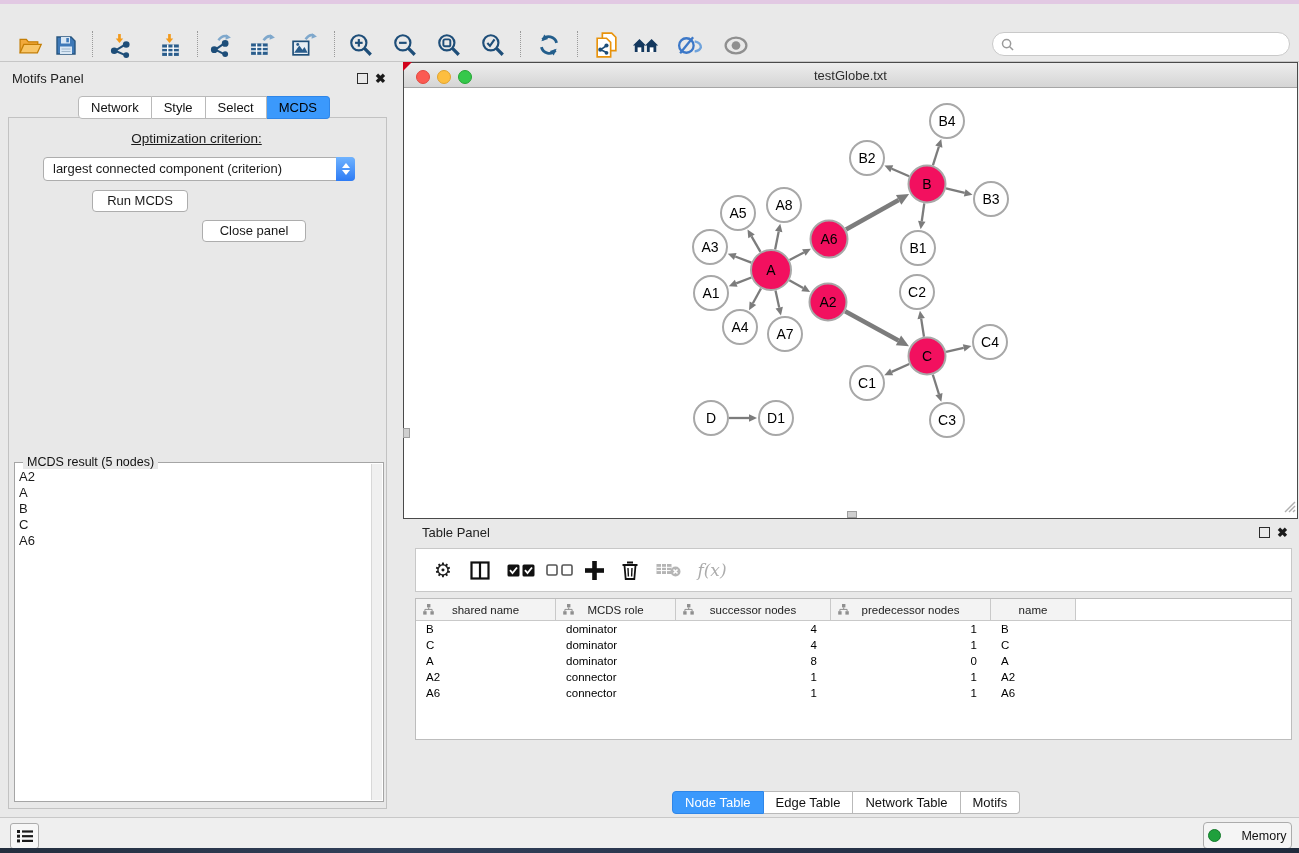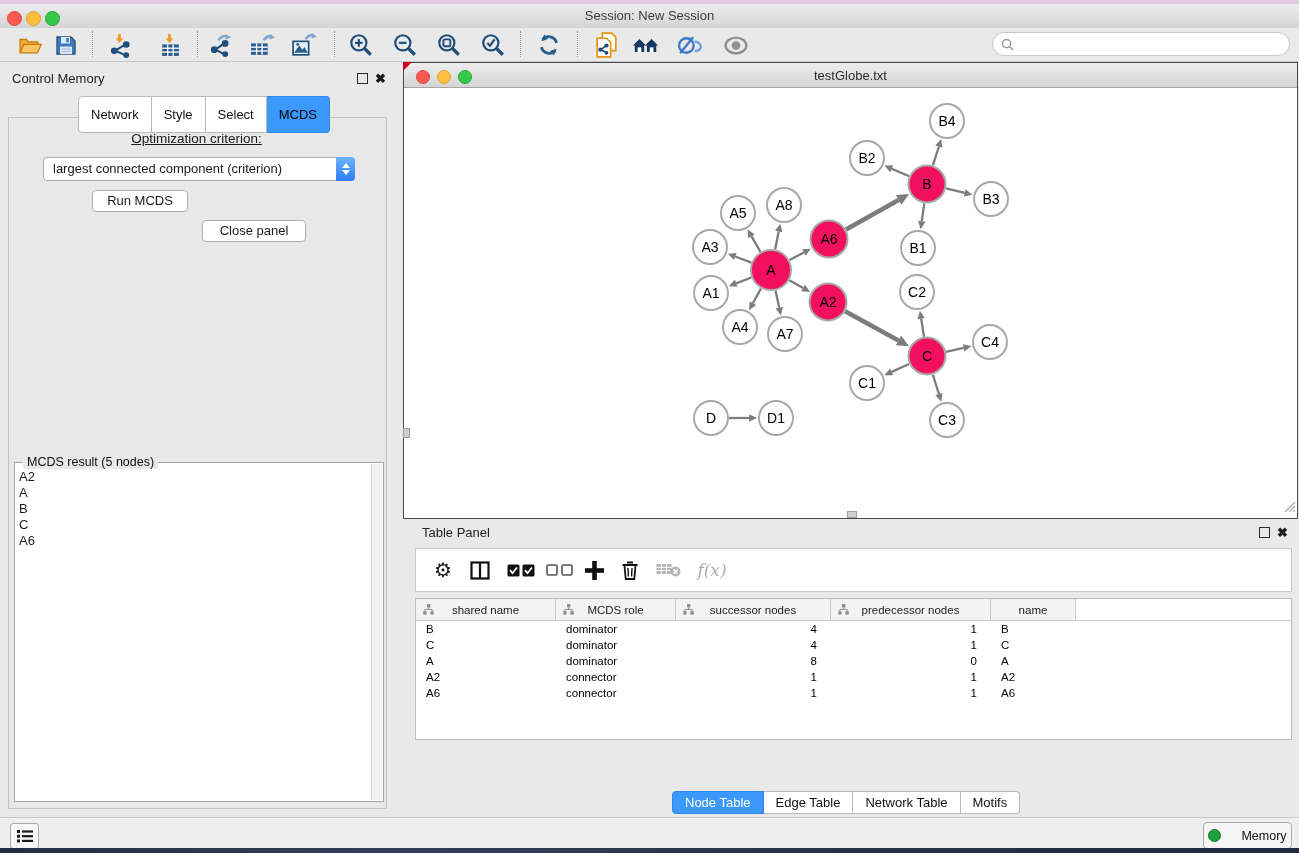--- a/index.html
+++ b/index.html
@@ -27,21 +27,21 @@
   .searchbox input{border:none;outline:none;background:transparent;flex:1;font-size:12px;
                    font-family:"Liberation Sans",sans-serif;padding:0 8px 0 4px;}
   
   .cp-title,.tp-title{position:absolute;font-size:13px;color:#222;}
   .panel-float{position:absolute;width:9px;height:9px;border:1.6px solid #2b2b2b;background:transparent;}
   .panel-close{position:absolute;font-size:13px;font-weight:bold;color:#1a1a1a;line-height:12px;}
   .cp-box{position:absolute;left:8px;top:117px;width:377px;height:690px;background:#E8E8E8;
           border:1px solid #C2C2C2;}
   .cp-tabs{position:absolute;left:78px;top:96px;height:21px;display:flex;z-index:3;}
   .cp-tab{height:21px;line-height:21px;background:#fff;border:1px solid #B9B9B9;border-left:none;
-          font-size:13px;text-align:center;padding:7px 12px;color:#111;}
+          font-size:13px;text-align:center;padding:0 12px;color:#111;}
   .cp-tab:first-child{border-left:1px solid #B9B9B9;border-radius:4px 0 0 4px;}
   .cp-tab:last-child{border-radius:0 4px 4px 0;}
   .cp-tab.active{background:#3B99FC;border-color:#2F86E8;color:#000000;text-align:right;}
   .opt-label{position:absolute;left:8px;top:131px;width:377px;text-align:center;font-size:13.5px;text-decoration:underline;}
   .dropdown{position:absolute;left:43px;top:157px;width:312px;height:24px;background:#fff;
             border:1px solid #ADADAD;border-radius:4px;box-sizing:border-box;}
   .dropdown .dd-text{position:absolute;left:9px;top:0;height:22px;line-height:22px;font-size:13px;}
   .dd-stepper{position:absolute;right:-1px;top:-1px;width:19px;height:24px;border-radius:0 4px 4px 0;
               background:linear-gradient(#6FB3FF,#2D7BF5);display:flex;flex-direction:column;
               align-items:center;justify-content:center;gap:2px;}
@@ -104,26 +104,20 @@
   .mem-dot{width:11px;height:11px;border-radius:50%;background:#1FA03C;border:1px solid #157A2B;}
   .desktop-bottom{position:absolute;left:0;top:848px;width:100%;height:5px;
                   background:linear-gradient(90deg,#232e3e,#31405a 30%,#27334a 60%,#1f2a3c);}
 </style>
 </head>
 <body>
 
 <div id="screen">
 
   <div class="desktop-top"></div>
-  <div class="titlebar">
-    <span class="tl red" style="left:7px;"></span>
-    <span class="tl yellow" style="left:26px;"></span>
-    <span class="tl green" style="left:45px;"></span>
-    <span class="title">Session: New Session</span>
-  </div>
 
   <div class="toolbar">
     <div class="tb-btn" style="left:16px;">
       <svg width="25" height="25" viewBox="0 0 24 24">
           <path d="M2 19 V6 h6 l2 2.5 h9 v3.5" fill="#F2A93B" stroke="#C47E05" stroke-width="1.2"></path>
           <path d="M2 19 L5.6 11 H22.3 L18.6 19 Z" fill="#F8C567" stroke="#C47E05" stroke-width="1.2"></path>
         </svg>
     </div>
     <div class="tb-btn" style="left:52px;">
       <svg width="24" height="24" viewBox="0 0 24 24">
@@ -268,21 +262,21 @@
     </div>
     <div class="searchbox">
       <svg width="13" height="13" viewBox="0 0 14 14">
           <circle cx="6" cy="6" r="4.4" fill="none" stroke="#9a9a9a" stroke-width="1.6"></circle>
           <line x1="9.4" y1="9.4" x2="13" y2="13" stroke="#9a9a9a" stroke-width="1.6"></line>
         </svg>
       <input type="text" placeholder="" style="">
     </div>
   </div>
 
-  <div class="cp-title" style="left:12px;top:71px;">Control Memory</div>
+  <div class="cp-title" style="left:12px;top:71px;">Motifs Panel</div>
   <span class="panel-float" style="left:357px;top:73px;"></span>
   <span class="panel-close" style="left:375px;top:73px;">✖</span>
   <div class="cp-box"></div>
   <div class="cp-tabs">
       <div class="cp-tab">Network</div>
       <div class="cp-tab">Style</div>
       <div class="cp-tab">Select</div>
       <div class="cp-tab active">MCDS</div>
     </div>
   <div class="opt-label">Optimization criterion:</div>

